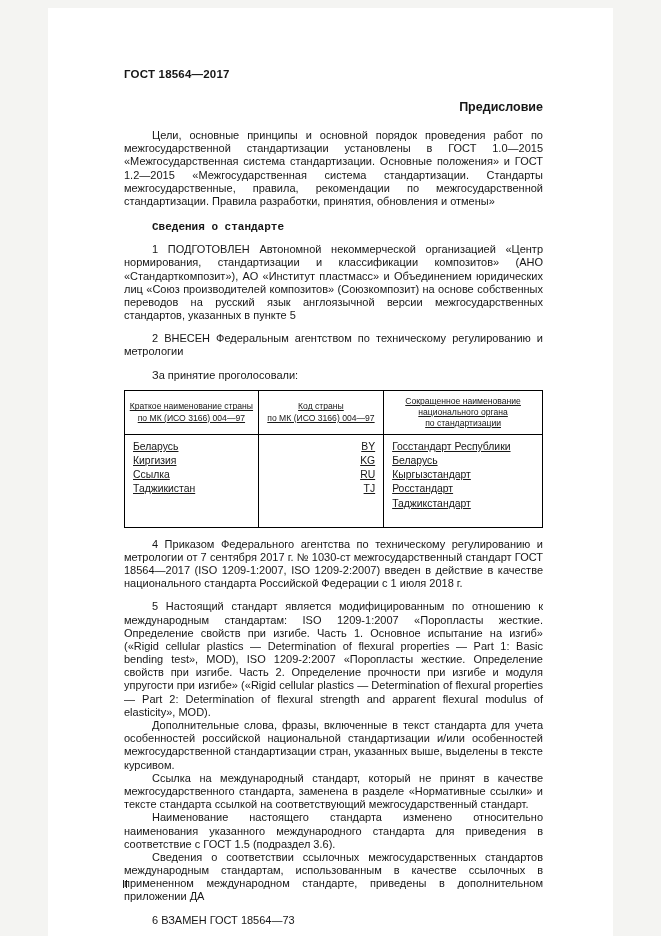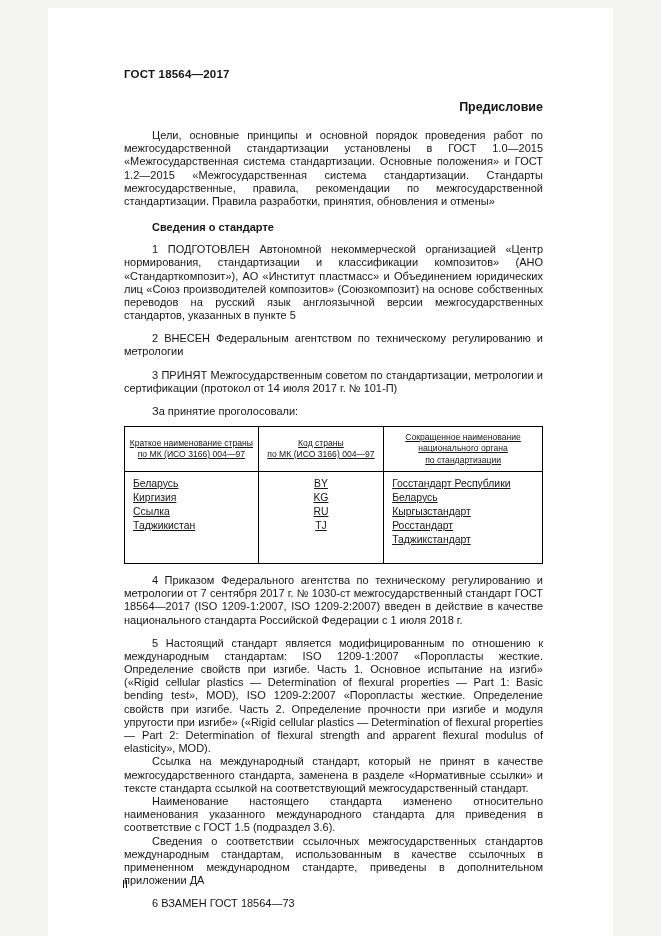--- a/index.html
+++ b/index.html
@@ -36,20 +36,21 @@
     font-size: 11px;
     line-height: 1.2;
     text-align: justify;
     text-indent: 28px;
   }
   p.gap { margin-top: 10px; }
   .section-heading {
     font-weight: bold;
     font-size: 11px;
     margin: 13px 0 3px 28px;
+    font-family: Liberation Mono, monospace;
   }
   table.voting {
     width: 100%;
     border-collapse: collapse;
     margin: 8px 0 10px 0;
     table-layout: fixed;
     text-decoration: underline;
   }
   table.voting th, table.voting td {
     border: 1px solid #000;
@@ -62,21 +63,21 @@
     text-align: center;
     padding: 5px 4px;
     vertical-align: middle;
   }
   table.voting td {
     font-size: 10.4px;
     line-height: 1.35;
     vertical-align: top;
     padding: 5px 8px 16px 8px;
   }
-  table.voting td.code { text-align: center; }
+  table.voting td.code { text-align: right; }
   .col-country { width: 32%; }
   .col-code    { width: 30%; }
   .col-org     { width: 38%; }
   .hline { display: block; }
   .page-number {
     position: absolute;
     left: 74px;
     bottom: 54px;
     font-size: 10.8px;
   }
@@ -91,21 +92,20 @@
   <div class="title">Предисловие</div>
 
   <p class="doc">Цели, основные принципы и основной порядок проведения работ по межгосударственной стандартизации установлены в ГОСТ 1.0—2015 «Межгосударственная система стандартизации. Основные положения» и ГОСТ 1.2—2015 «Межгосударственная система стандартизации. Стандарты межгосударственные, правила, рекомендации по межгосударственной стандартизации. Правила разработки, принятия, обновления и отмены»</p>
 
   <div class="section-heading">Сведения о стандарте</div>
 
   <p class="doc gap">1 ПОДГОТОВЛЕН Автономной некоммерческой организацией «Центр нормирования, стандартизации и классификации композитов» (АНО «Стандарткомпозит»), АО «Институт пластмасс» и Объединением юридических лиц «Союз производителей композитов» (Союзкомпозит) на основе собственных переводов на русский язык англоязычной версии межгосударственных стандартов, указанных в пункте 5</p>
 
   <p class="doc gap">2 ВНЕСЕН Федеральным агентством по техническому регулированию и метрологии</p>
 
-  <p class="doc gap">3 ПРИНЯТ Межгосударственным советом по стандартизации, метрологии и сертификации (протокол от 14 июля 2017 г. № 101-П)</p>
 
   <p class="doc gap">За принятие проголосовали:</p>
 
   <table class="voting">
     <thead>
       <tr>
         <th class="col-country">
           <span class="hline">Краткое наименование страны</span>
           <span class="hline">по МК (ИСО 3166) 004—97</span>
         </th>
@@ -139,20 +139,21 @@
           <div>Росстандарт</div>
           <div>Таджикстандарт</div>
         </td>
       </tr>
     </tbody>
   </table>
 
   <p class="doc gap">4 Приказом Федерального агентства по техническому регулированию и метрологии от 7 сентября 2017 г. № 1030-ст межгосударственный стандарт ГОСТ 18564—2017 (ISO 1209-1:2007, ISO 1209-2:2007) введен в действие в качестве национального стандарта Российской Федерации с 1 июля 2018 г.</p>
 
   <p class="doc gap">5 Настоящий стандарт является модифицированным по отношению к международным стандартам: ISO 1209-1:2007 «Поропласты жесткие. Определение свойств при изгибе. Часть 1. Основное испытание на изгиб» («Rigid cellular plastics — Determination of flexural properties — Part 1: Basic bending test», MOD), ISO 1209-2:2007 «Поропласты жесткие. Определение свойств при изгибе. Часть 2. Определение прочности при изгибе и модуля упругости при изгибе» («Rigid cellular plastics — Determination of flexural properties — Part 2: Determination of flexural strength and apparent flexural modulus of elasticity», MOD).</p>
+  <p class="doc">Дополнительные слова, фразы, включенные в текст стандарта для учета особенностей российской национальной стандартизации и/или особенностей межгосударственной стандартизации стран, указанных выше, выделены в тексте курсивом.</p>
   <p class="doc">Ссылка на международный стандарт, который не принят в качестве межгосударственного стандарта, заменена в разделе «Нормативные ссылки» и тексте стандарта ссылкой на соответствующий межгосударственный стандарт.</p>
   <p class="doc">Наименование настоящего стандарта изменено относительно наименования указанного международного стандарта для приведения в соответствие с ГОСТ 1.5 (подраздел 3.6).</p>
   <p class="doc">Сведения о соответствии ссылочных межгосударственных стандартов международным стандартам, использованным в качестве ссылочных в примененном международном стандарте, приведены в дополнительном приложении ДА</p>
 
   <p class="doc gap">6 ВЗАМЕН ГОСТ 18564—73</p>
 
   <div class="page-number">II</div>
 
 </div>
 

